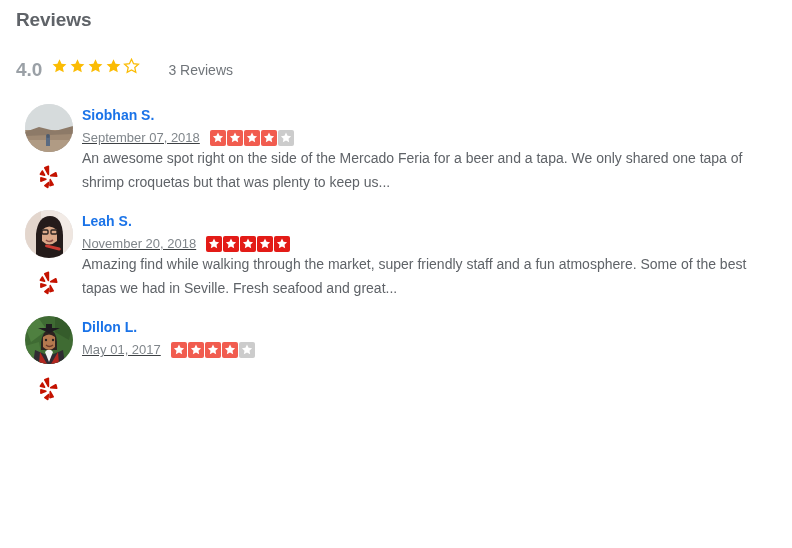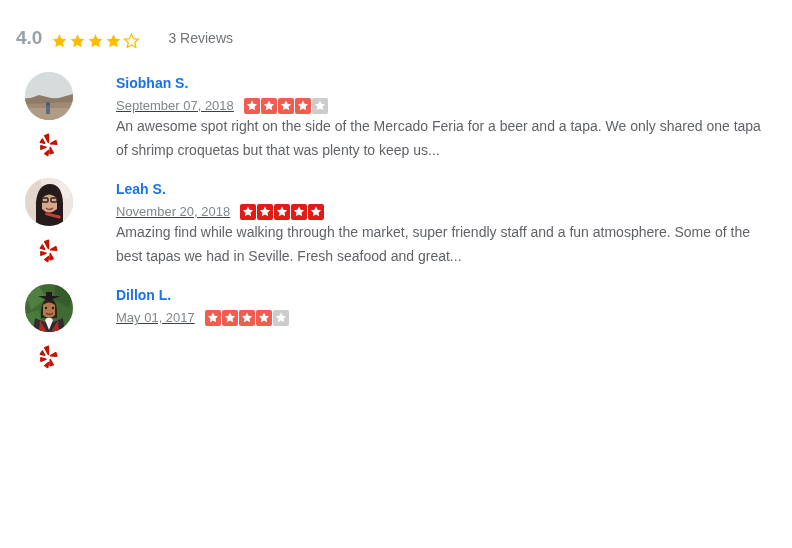--- a/index.html
+++ b/index.html
@@ -29,21 +29,21 @@
     color: #5f6368;
     letter-spacing: -0.1px;
     margin: 0;
     padding-top: 8px;
     line-height: 24px;
   }
 
   
   .summary-row {
     display: flex;
-    align-items: flex-end;
+    align-items: flex-start;
     margin-top: 26px;
     height: 24px;
   }
   .rating-value {
     font-size: 19px;
     font-weight: bold;
     color: #9aa0a6;
     line-height: 24px;
     margin-right: 9px;
   }
@@ -75,21 +75,20 @@
     line-height: 16px;
   }
 
   
   .reviews-list {
     margin-top: 22px;
   }
   .review {
     display: flex;
     margin-bottom: 16px;
-    gap: 34px;
   }
   .review-gutter {
     width: 66px;
     flex: 0 0 66px;
     display: flex;
     flex-direction: column;
     align-items: center;
   }
   .avatar {
     width: 48px;
@@ -143,20 +142,21 @@
     line-height: 24px;
     color: #5f6368;
     max-width: 668px;
   }
 </style>
 </head>
 <body>
 
 <div class="panel">
 
+  <h2 class="section-title">Reviews</h2>
 
   <div class="summary-row">
     <span class="rating-value">4.0</span>
     <span class="gold-stars" id="gold-stars">
         <span>
           <svg width="17" height="17" viewBox="0 0 16 16">
             <path d="M8 1.2l1.95 4.2 4.55.5-3.4 3.1.95 4.5L8 11.2 3.95 13.5l.95-4.5-3.4-3.1 4.55-.5z" fill="#fbbc04"></path>
           </svg>
         </span>
         <span>

